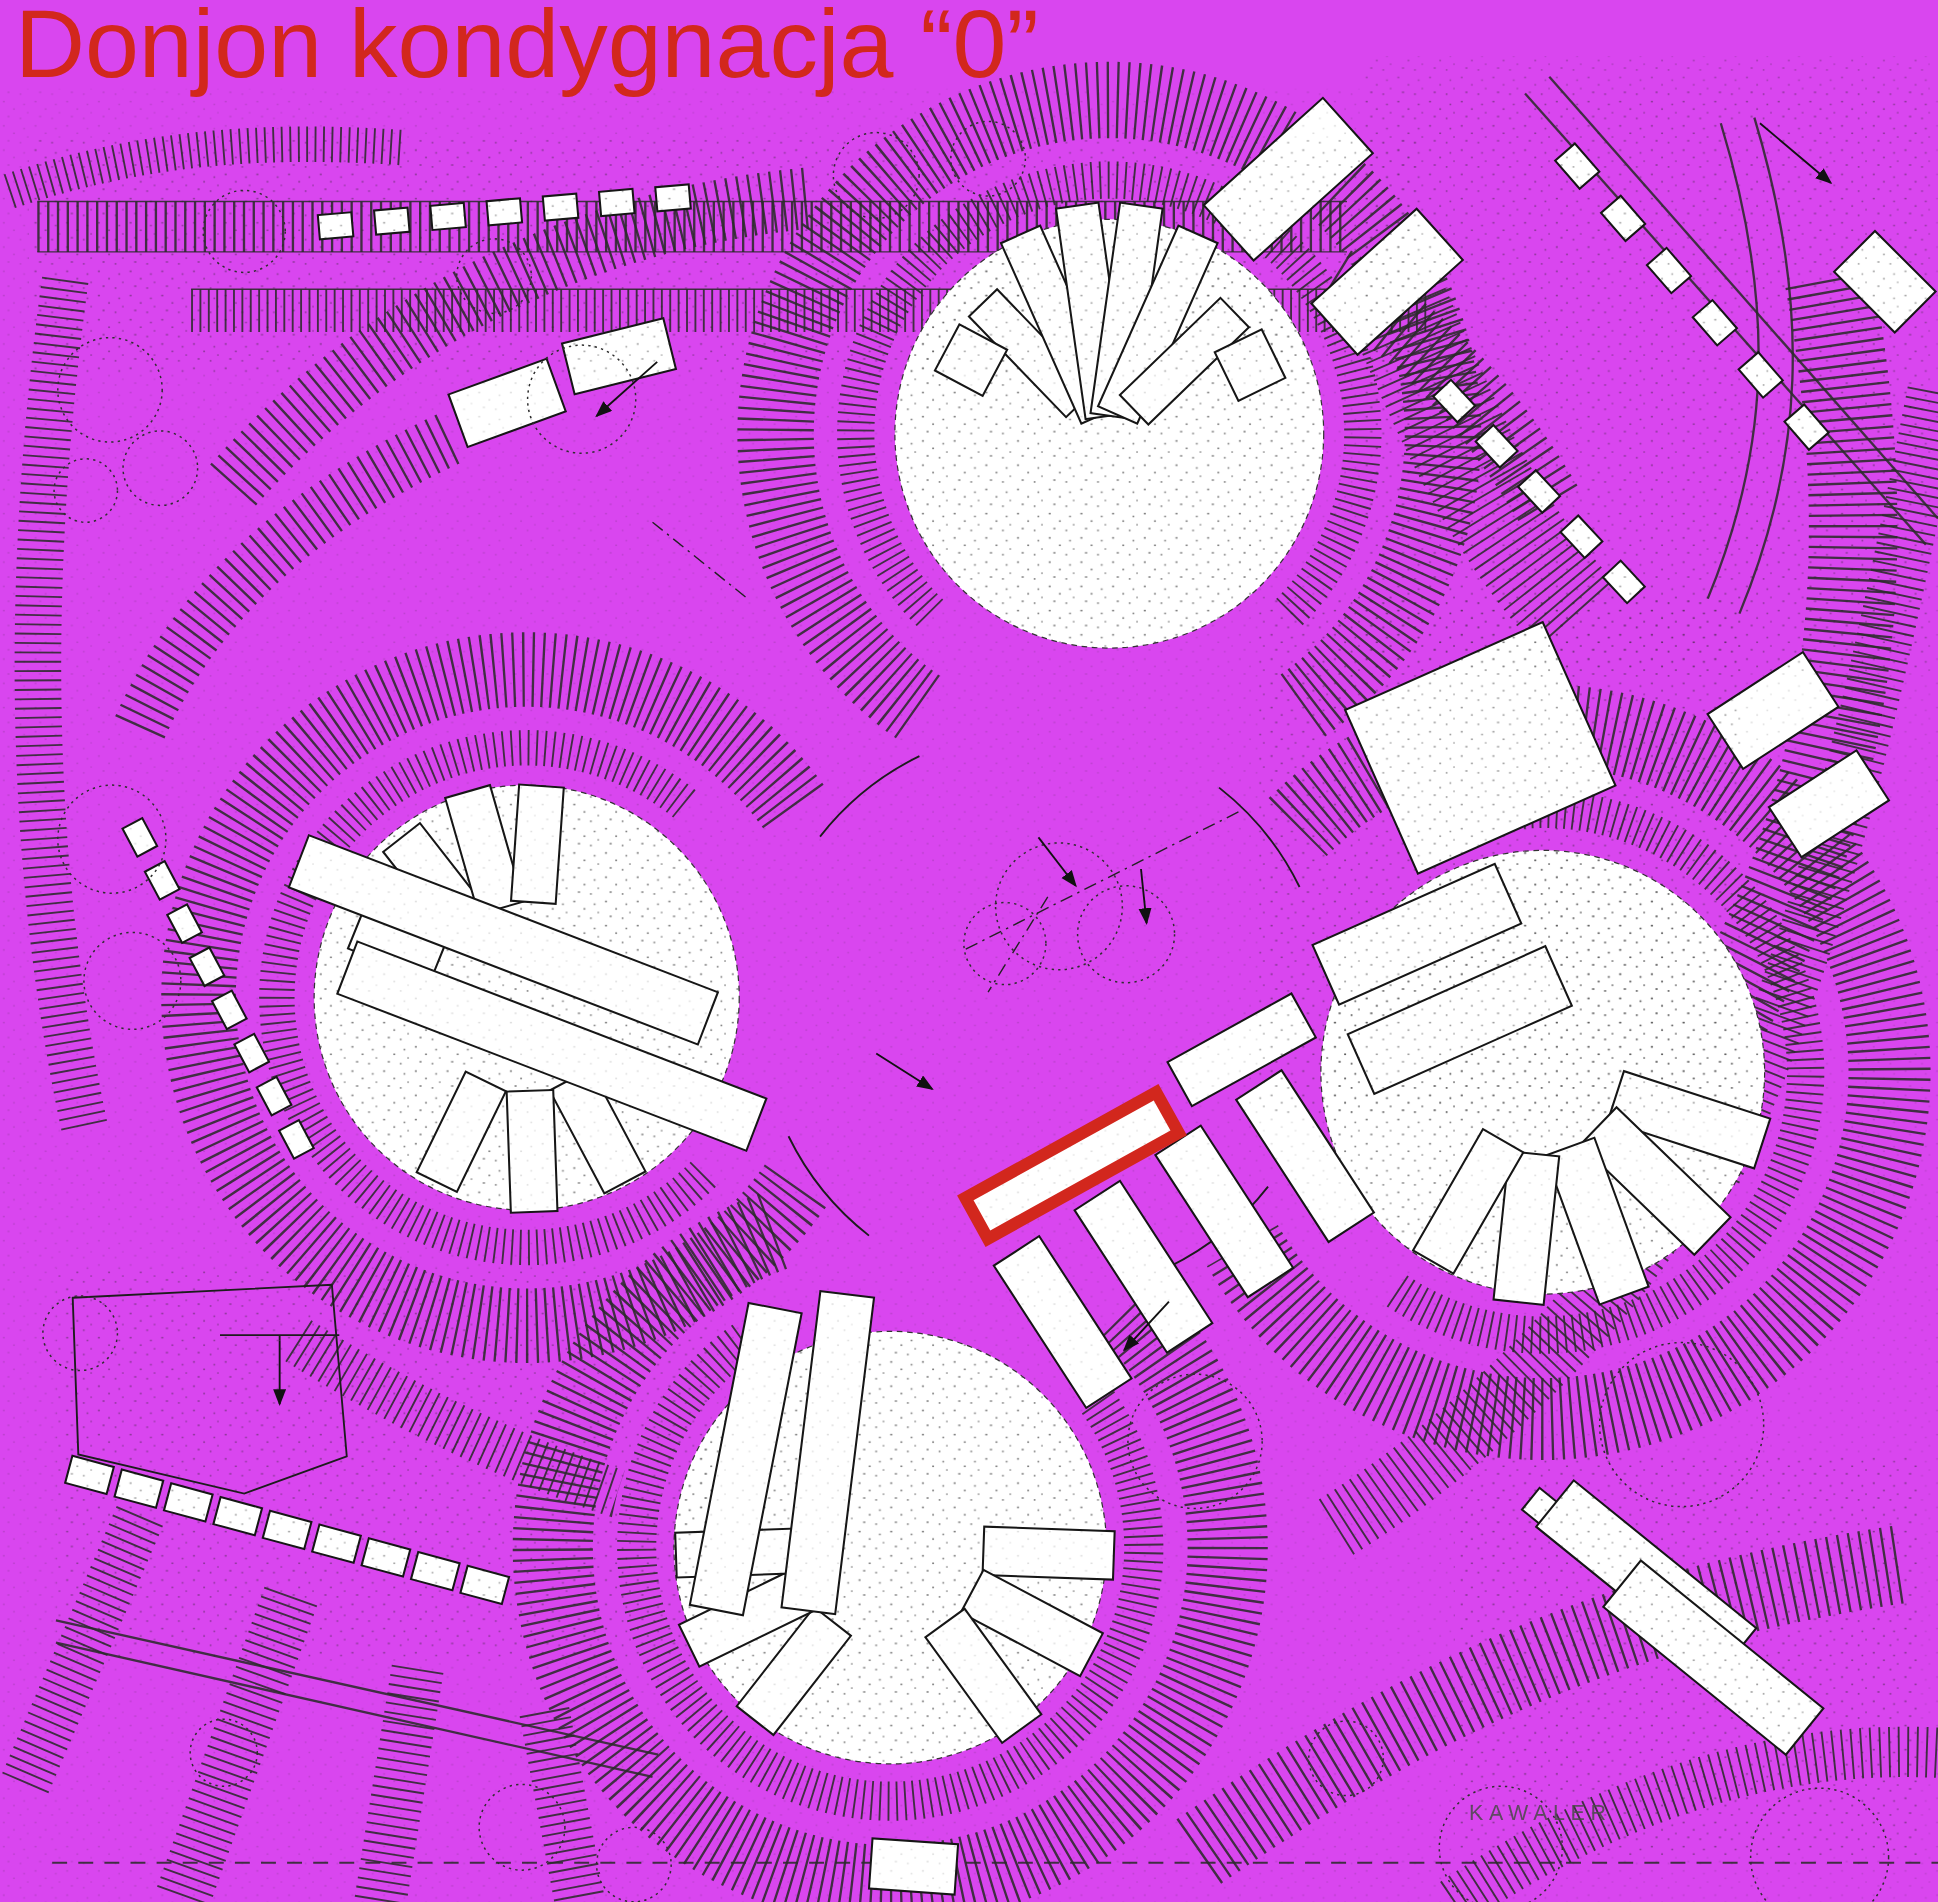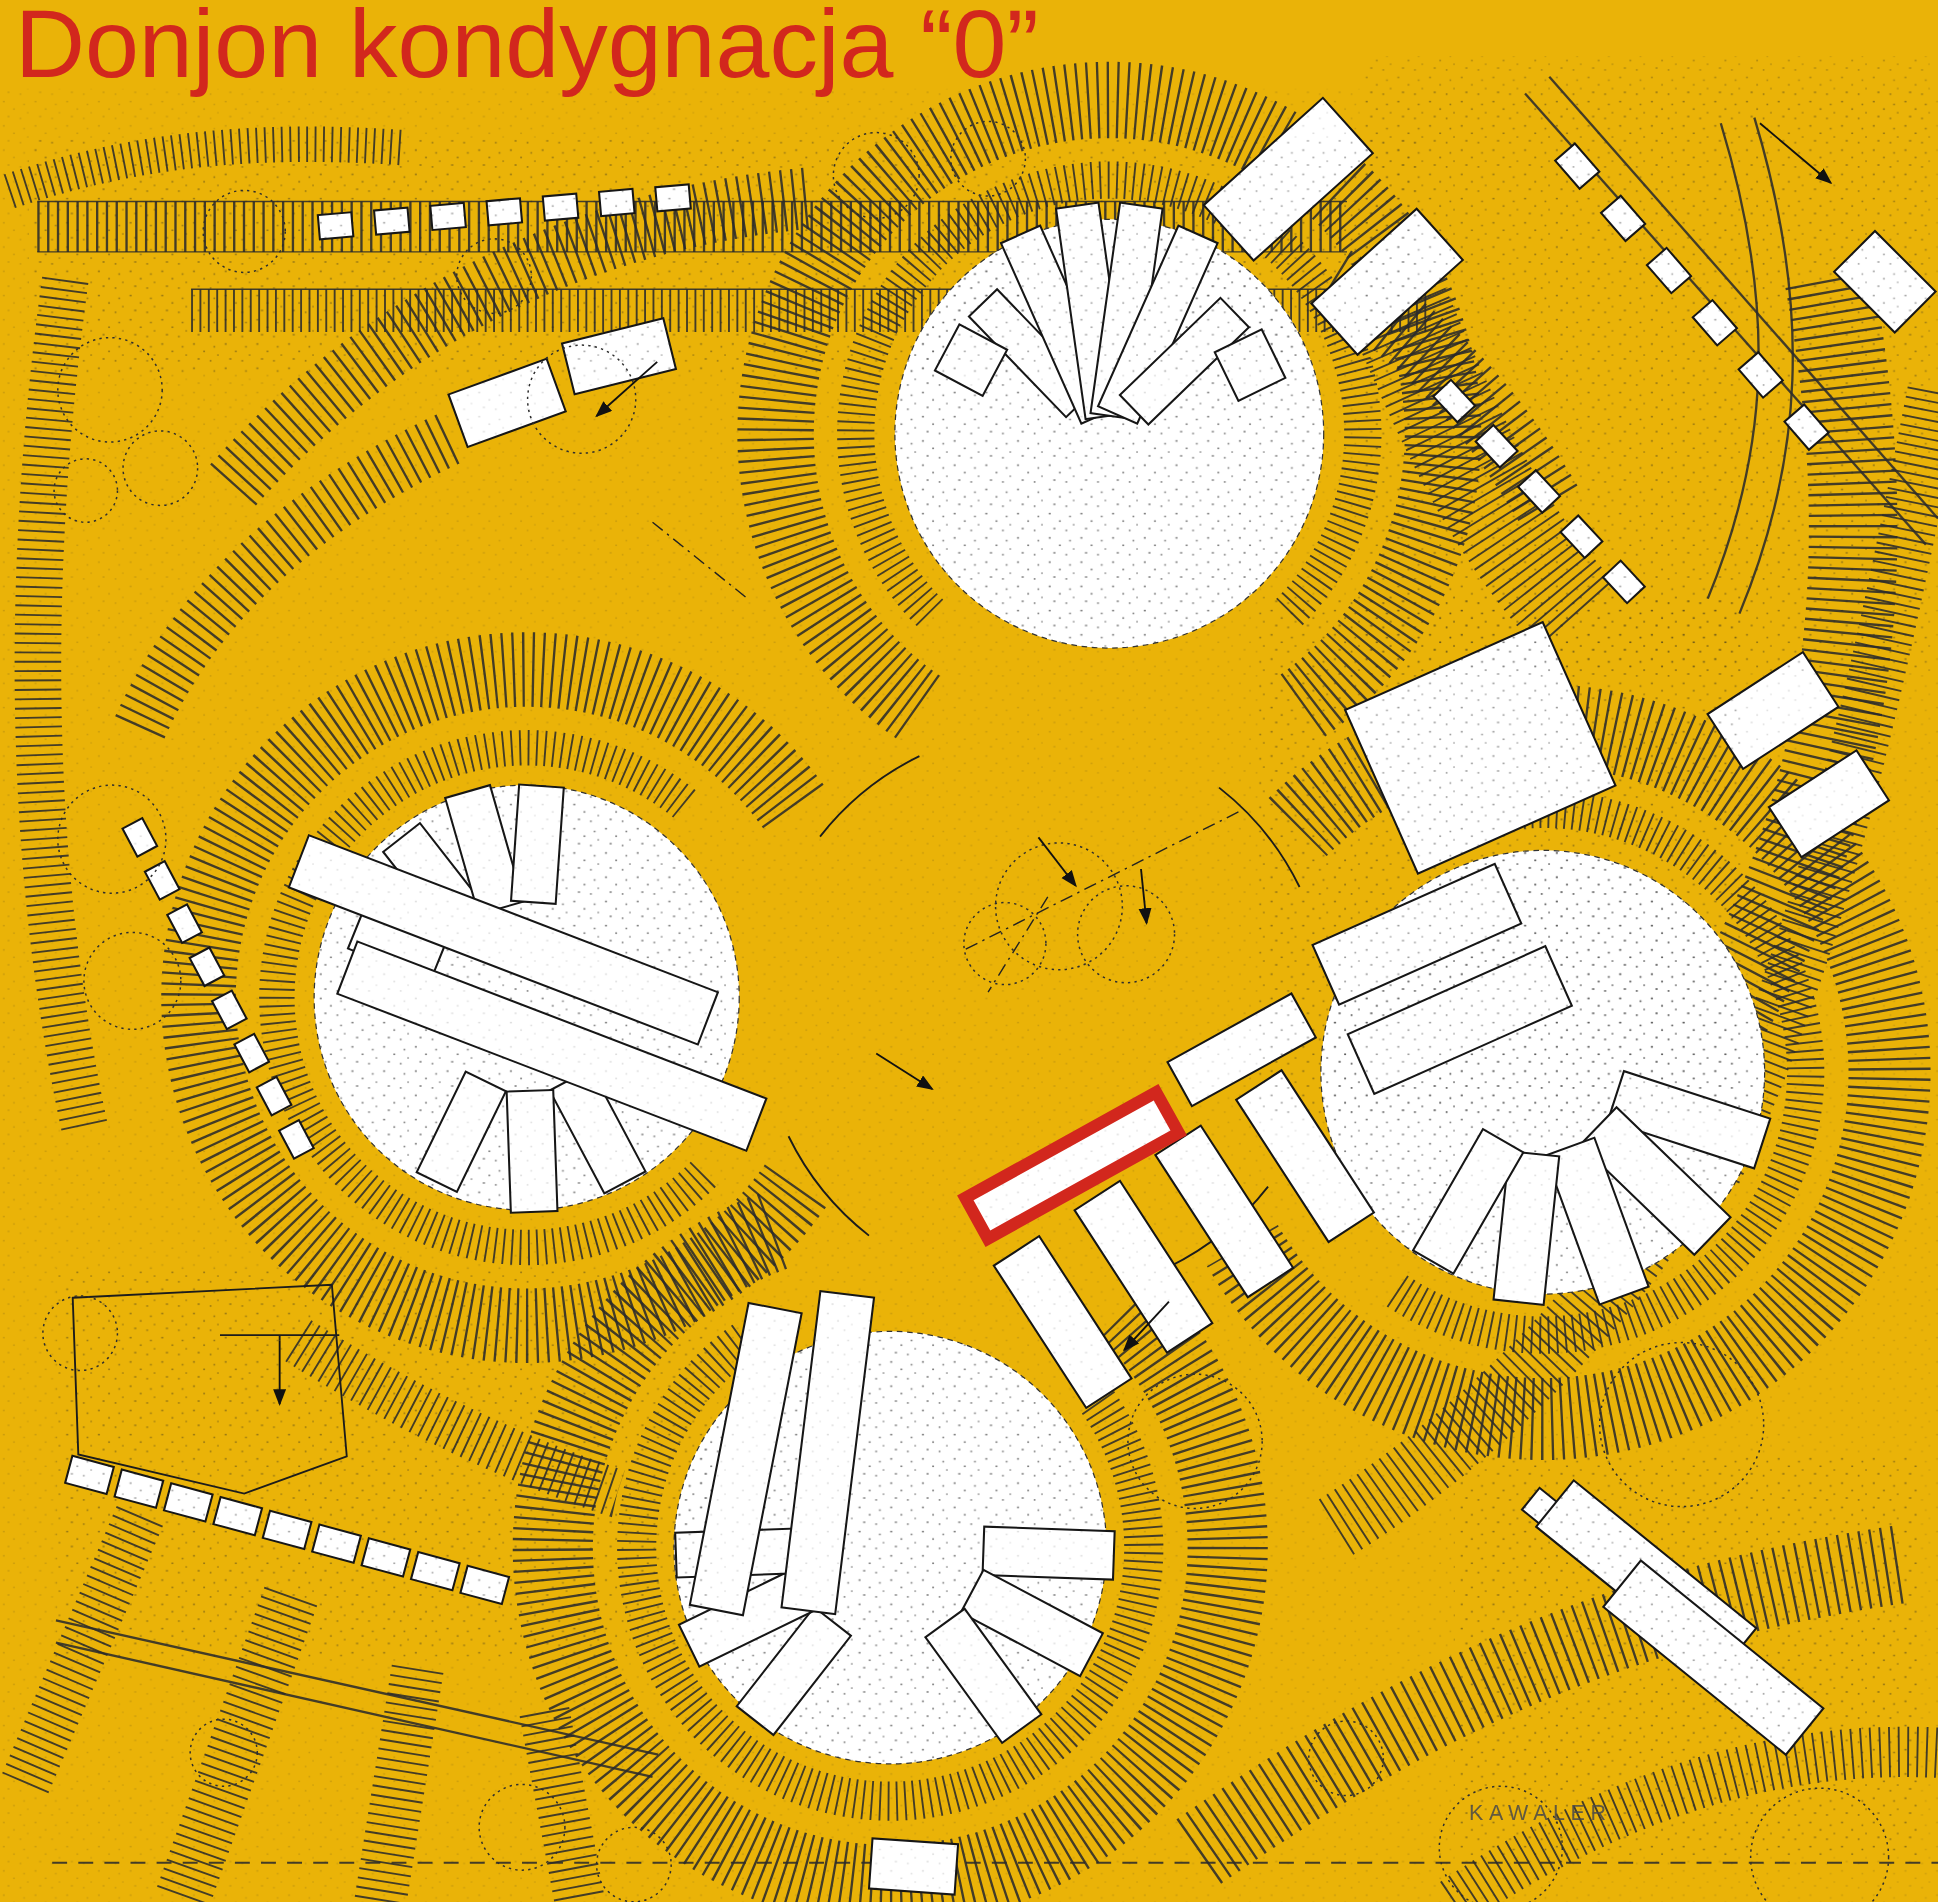--- a/index.html
+++ b/index.html
@@ -1,16 +1,16 @@
 <!DOCTYPE html>
 <html style="font-size:15px"><head>
 <meta charset="utf-8">
 <style>
   html,body{margin:0;padding:0;background:#fff;}
-  #stage{position:relative;width:1938px;height:1903px;background:#eab308;overflow:hidden;
+  #stage{position:relative;width:1938px;height:1903px;background:#d946ef;overflow:hidden;
          font-family:"Liberation Sans", sans-serif;}
   svg{position:absolute;left:0;top:0;}
   .hatch{fill:none;stroke:#2b2b2b;opacity:.88;}
   .thinline{fill:none;stroke:#1c1c1c;}
   .bld{fill:#ffffff;stroke:#161616;stroke-width:2.2;}
   .plateau{fill:#ffffff;stroke:#333;stroke-width:1.3;stroke-dasharray:6 5;}
   .tree{fill:none;stroke:#2e2e2e;stroke-width:1.6;stroke-dasharray:2.5 4.5;}
   .survey{fill:none;stroke:#222;stroke-width:1.5;stroke-dasharray:14 6 2.5 6;}
   .arrowline{stroke:#111;stroke-width:2;fill:none;}
   #title-text{font-size:104px;font-family:"Liberation Sans", sans-serif;}

